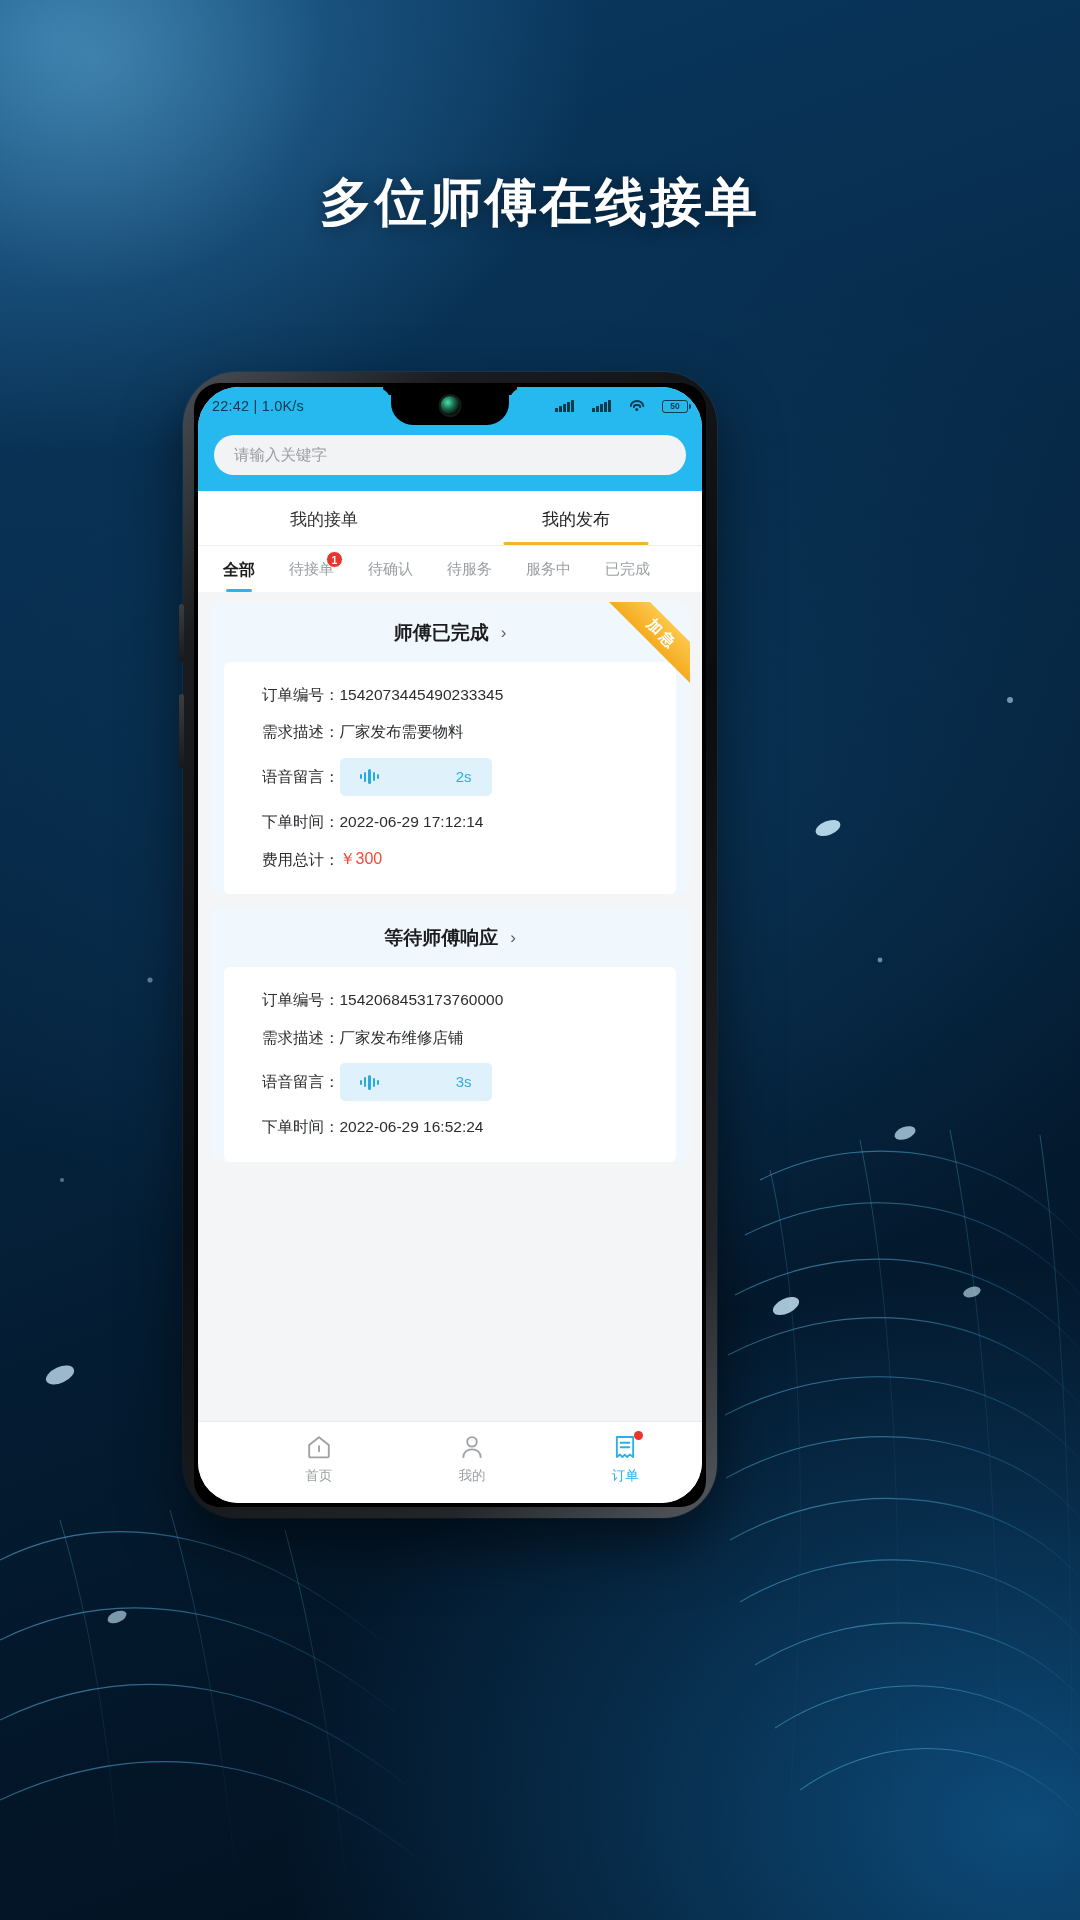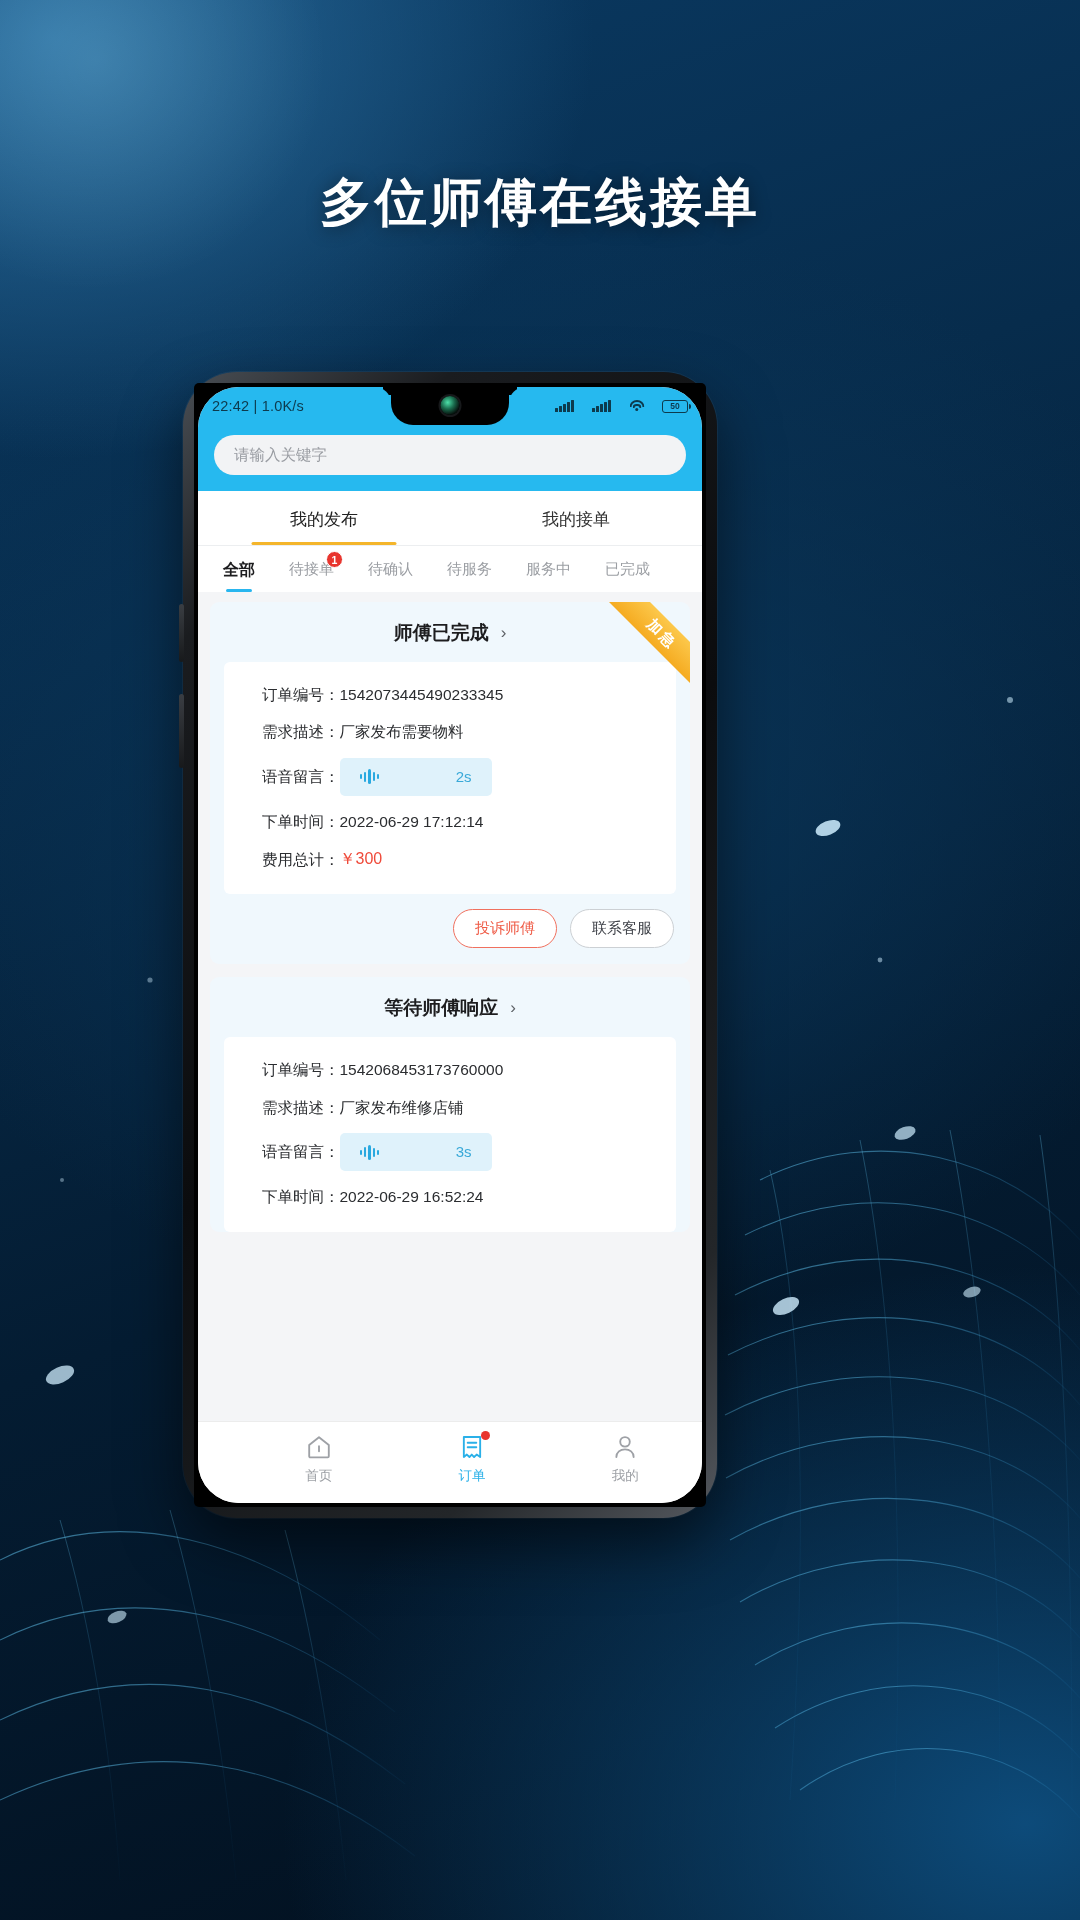--- a/index.html
+++ b/index.html
@@ -34,21 +34,21 @@
     position:absolute;
     left:183px; top:372px;
     width:534px; height:1146px;
     border-radius:54px;
     background:linear-gradient(135deg,#4a4f55 0%,#1a1c1f 16%,#0b0c0e 50%,#232629 84%,#55595f 100%);
     padding:11px;
     box-shadow:0 26px 60px rgba(0,0,0,.55), 0 0 0 1px rgba(255,255,255,.06);
   }
   .phone-inner {
     width:100%; height:100%;
-    border-radius:5px;
+    border-radius:26px;
     background:#000;
     padding:4px;
     overflow:hidden;
   }
   .screen {
     position:relative;
     width:100%; height:100%;
     border-radius:41px;
     overflow:hidden;
     background:#f5f6f8;
@@ -330,22 +330,22 @@
             </div>
           <div class="batt">50</div>
         </div>
       </div>
 
       <div class="searchwrap">
         <div class="searchbox">请输入关键字</div>
       </div>
 
       <div class="maintabs">
+        <div class="mtab">我的接单</div>
         <div class="mtab active">我的发布</div>
-        <div class="mtab">我的接单</div>
       </div>
 
       <div class="filters">
         <div class="ftab active">
           <span>全部</span>
         </div>
         <div class="ftab">
           <span>待接单</span>
           <span class="fbadge">1</span>
         </div>
@@ -397,24 +397,20 @@
             </div>
             <div class="row">
               <span class="lbl">下单时间：</span>
               <span class="val">2022-06-29 17:12:14</span>
             </div>
             <div class="row">
               <span class="lbl">费用总计：</span>
               <span class="price">￥300</span>
             </div>
           </div>
-          <div class="card-actions">
-            <div class="abtn warn">投诉师傅</div>
-            <div class="abtn plain">联系客服</div>
-          </div>
         </div>
 
         <div class="card">
           <div class="card-head">
             <span>等待师傅响应</span>
             <span class="chev">›</span>
           </div>
           <div class="card-body">
             <div class="row">
               <span class="lbl">订单编号：</span>
@@ -449,36 +445,36 @@
       <div class="bottomnav">
         <div class="nav-item">
           <span class="nav-ico">
             <svg viewBox="0 0 24 24" width="28" height="28" fill="none" stroke="#9ea1a6" stroke-width="1.6" stroke-linecap="round" stroke-linejoin="round">
               <path d="M3.6 10.2 12 3.6l8.4 6.6V20a.9.9 0 0 1-.9.9h-15a.9.9 0 0 1-.9-.9z"></path>
               <path d="M12 11.4v4.2"></path>
             </svg>
           </span>
           <span>首页</span>
         </div>
+        <div class="nav-item">
+          <span class="nav-ico">
+            <svg viewBox="0 0 24 24" width="28" height="28" fill="none" stroke="#9ea1a6" stroke-width="1.6" stroke-linecap="round" stroke-linejoin="round">
+              <circle cx="12" cy="7.6" r="4.1"></circle>
+              <path d="M4.6 20.6c0-4.1 3.3-6.6 7.4-6.6s7.4 2.5 7.4 6.6"></path>
+            </svg>
+          </span>
+          <span>我的</span>
+        </div>
         <div class="nav-item active">
           <span class="nav-ico">
             <svg viewBox="0 0 24 24" width="28" height="28" fill="none" stroke="#2ab0e8" stroke-width="1.6" stroke-linecap="round" stroke-linejoin="round">
               <path d="M5 3.4h14v17.2l-3-2.1-2.2 2.1-2-2.1-2 2.1-2.2-2.1-2.6 2.1z"></path>
               <path d="M8.3 8.4h7.4M8.3 12.2h7.4"></path>
             </svg>
             <span class="nav-dot"></span>
           </span>
           <span>订单</span>
         </div>
-        <div class="nav-item">
-          <span class="nav-ico">
-            <svg viewBox="0 0 24 24" width="28" height="28" fill="none" stroke="#9ea1a6" stroke-width="1.6" stroke-linecap="round" stroke-linejoin="round">
-              <circle cx="12" cy="7.6" r="4.1"></circle>
-              <path d="M4.6 20.6c0-4.1 3.3-6.6 7.4-6.6s7.4 2.5 7.4 6.6"></path>
-            </svg>
-          </span>
-          <span>我的</span>
-        </div>
       </div>
 
     </div>
   </div>
 </div>
 
 </body></html>

